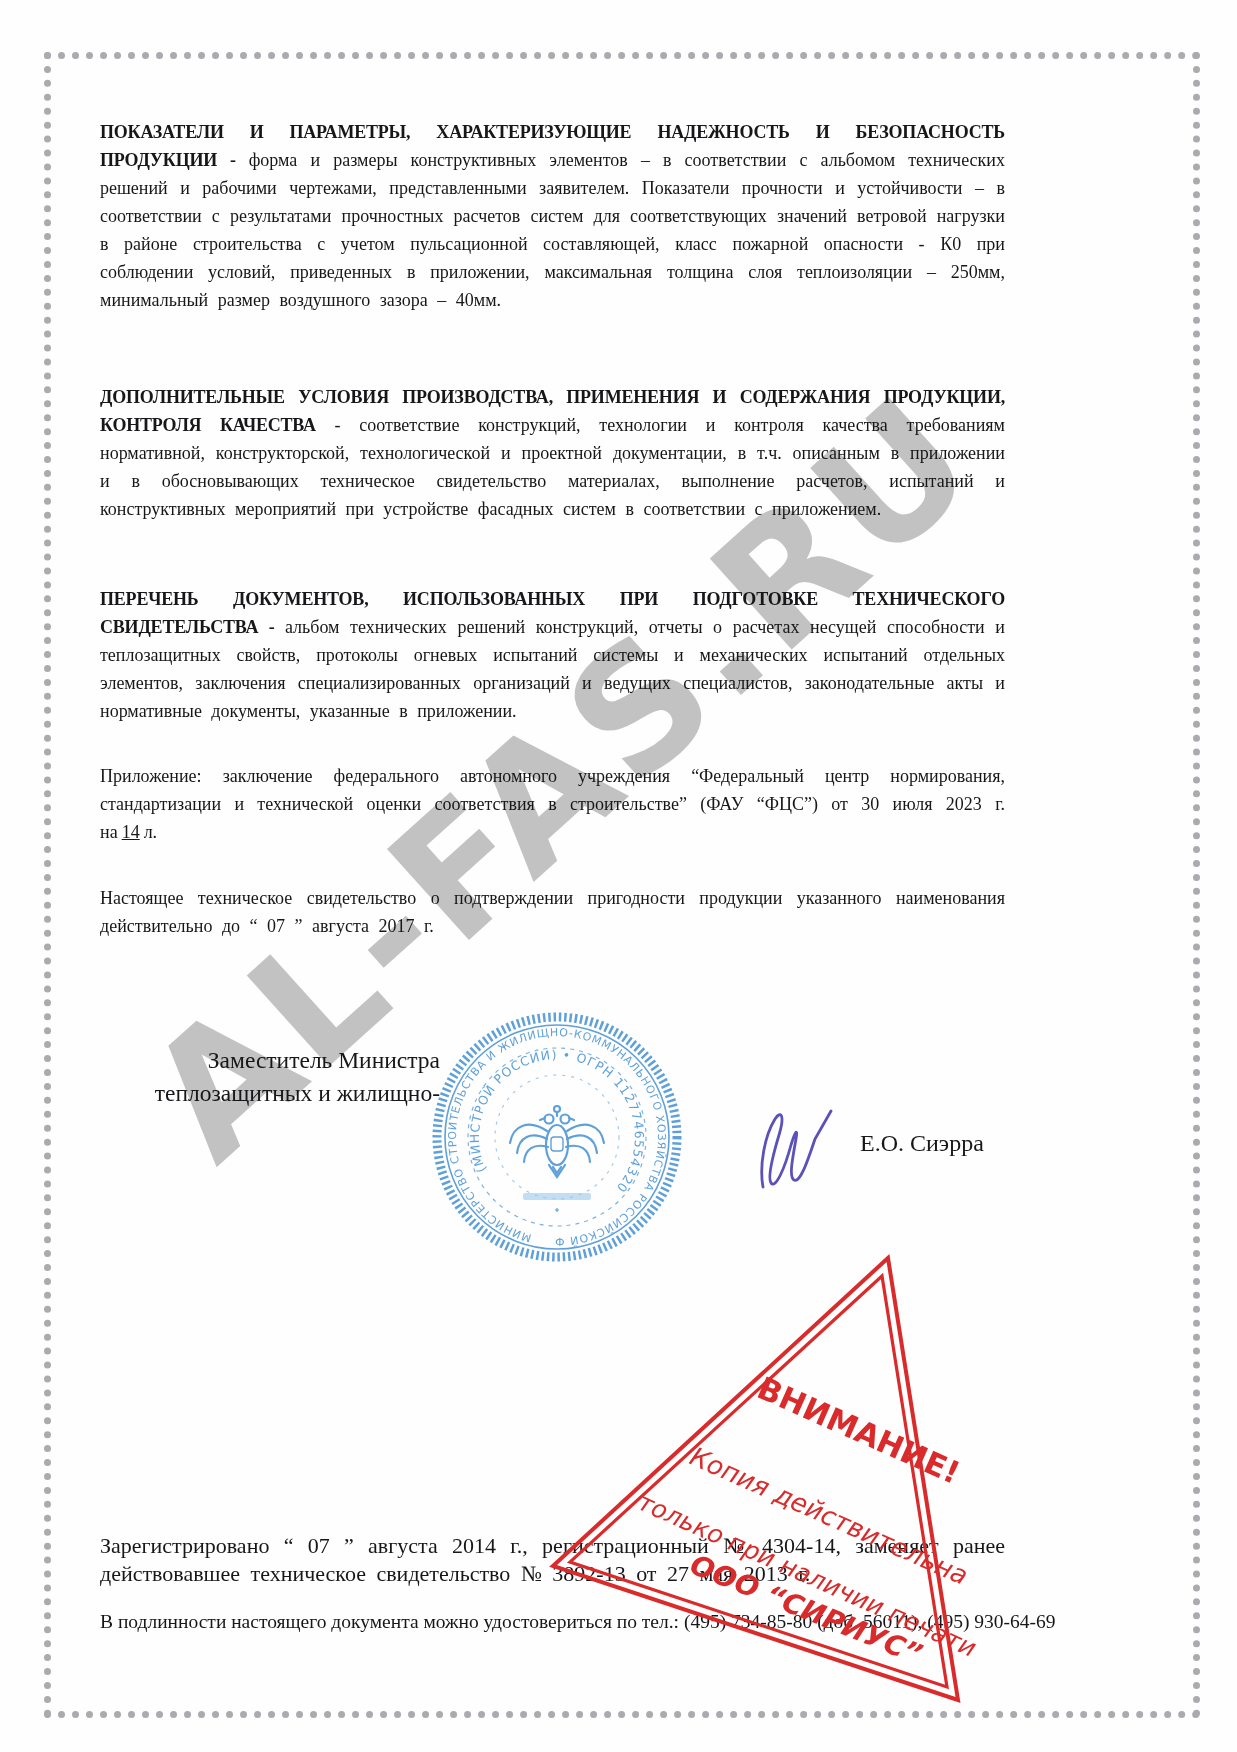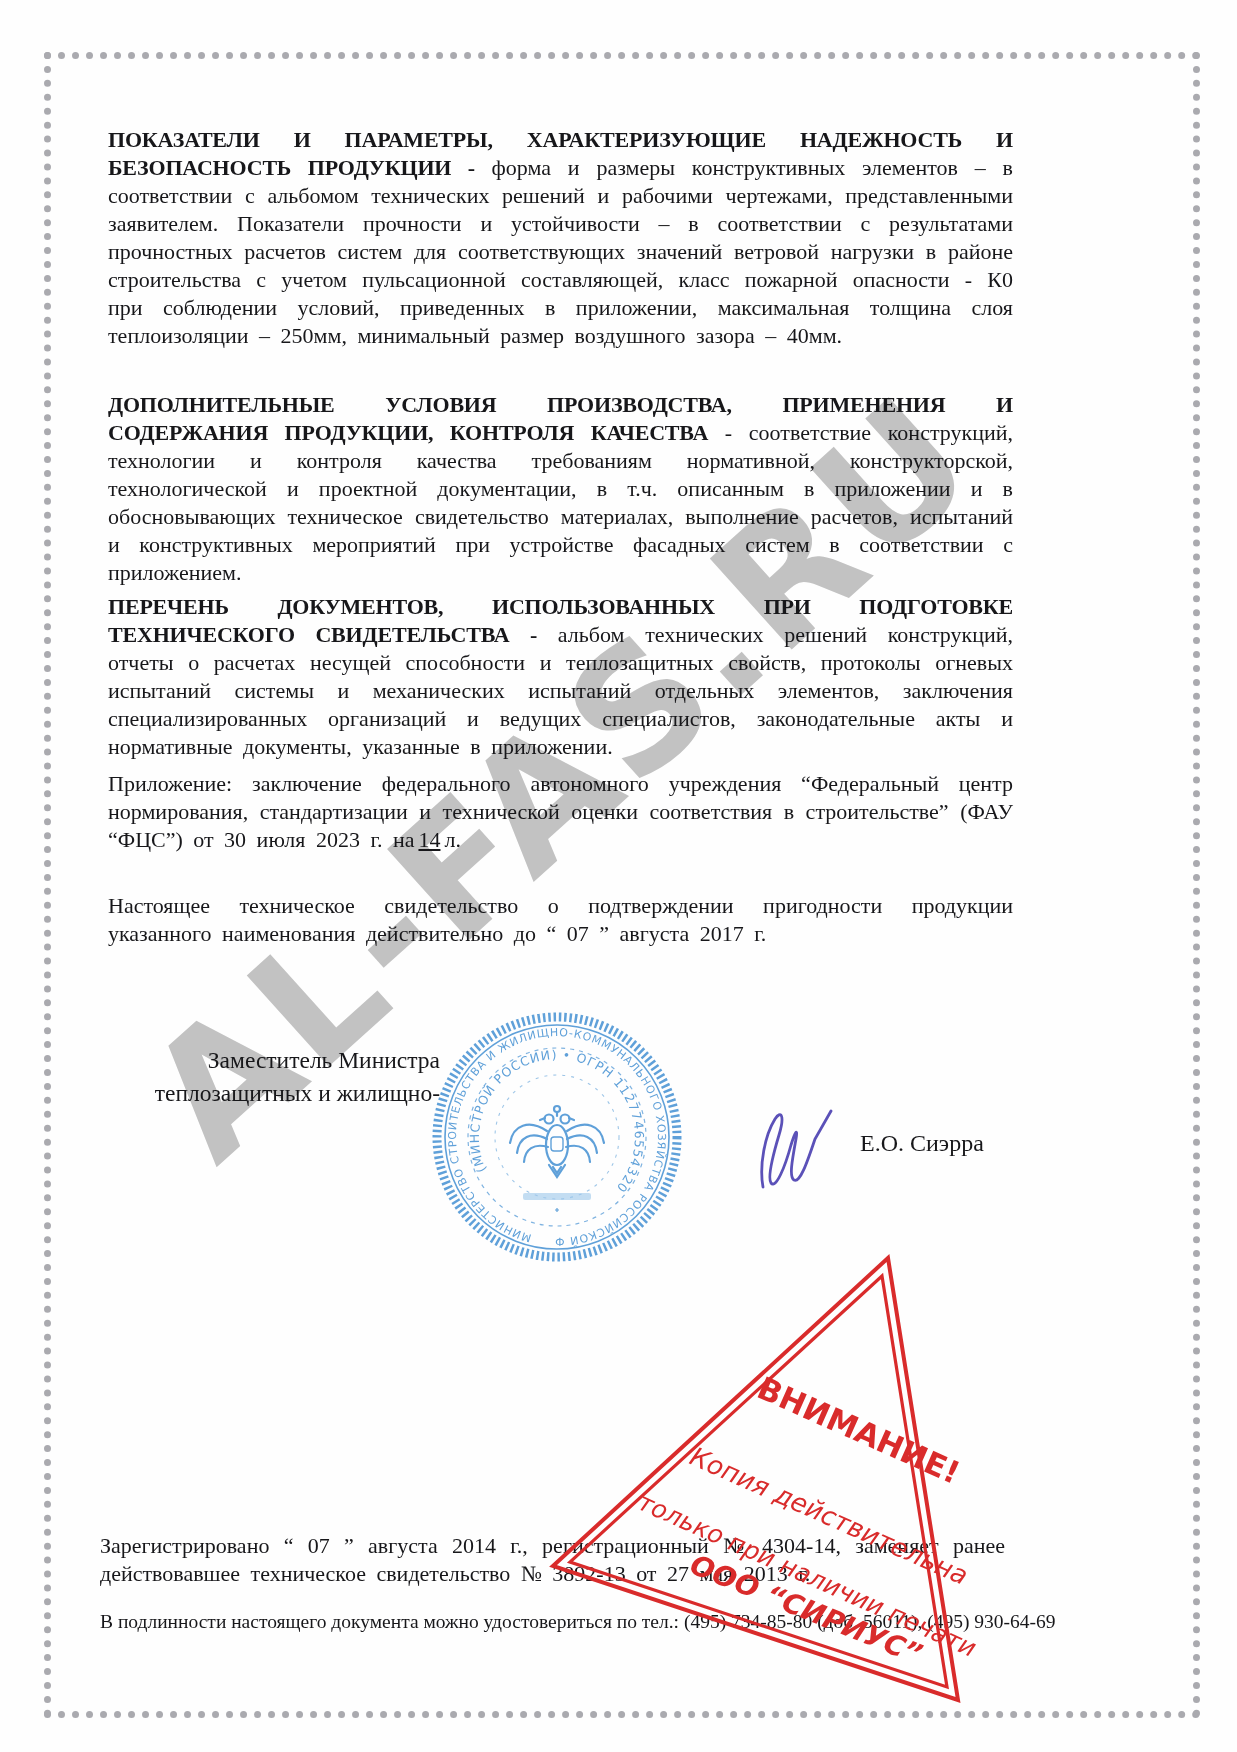--- a/index.html
+++ b/index.html
@@ -5,21 +5,21 @@
   html,body{margin:0;padding:0;background:#ffffff;}
   .page{position:relative;width:1237px;height:1752px;background:#fefefe;overflow:hidden;
         font-family:"Liberation Serif", serif;color:#17171a;}
   .border-frame{position:absolute;left:44px;top:52px;width:1142px;height:1652px;
         border:7px dotted #9c9ca2;opacity:.85;}
   .watermark{position:absolute;left:45px;top:690px;width:1030px;height:180px;
         transform:rotate(-42deg);font-family:"DejaVu Sans",sans-serif;font-weight:bold;
         font-size:168px;letter-spacing:6px;color:#9e9e9e;opacity:.62;text-align:center;
         line-height:180px;z-index:1;white-space:nowrap;}
   .content{position:absolute;inset:0;z-index:2;}
-  .para{position:absolute;left:100px;width:905px;margin:8px;font-size:22px;line-height:28px;
+  .para{position:absolute;left:100px;width:905px;margin:0;font-size:18px;line-height:28px;
         text-align:justify;word-spacing:5px;}
   .para b{letter-spacing:-0.2px;}
   .p1{top:118px}.p2{top:383px}.p3{top:585px}.p4{top:762px}.p5{top:884px}
   .u{text-decoration:underline;padding:0 4px;}
   .sig-title{position:absolute;left:100px;top:1044px;width:340px;font-size:23.5px;line-height:33px;text-align:right;}
   .sig-name{position:absolute;left:860px;top:1130px;font-size:24px;text-align:center;}
   .registration{position:absolute;left:100px;top:1532px;width:905px;margin:0;font-size:22px;
         line-height:28px;text-align:justify;word-spacing:5px;}
   .footer{position:absolute;left:100px;top:1611px;width:1010px;margin:0;font-size:19.5px;}
   .overlay{position:absolute;inset:0;z-index:3;pointer-events:none;}

